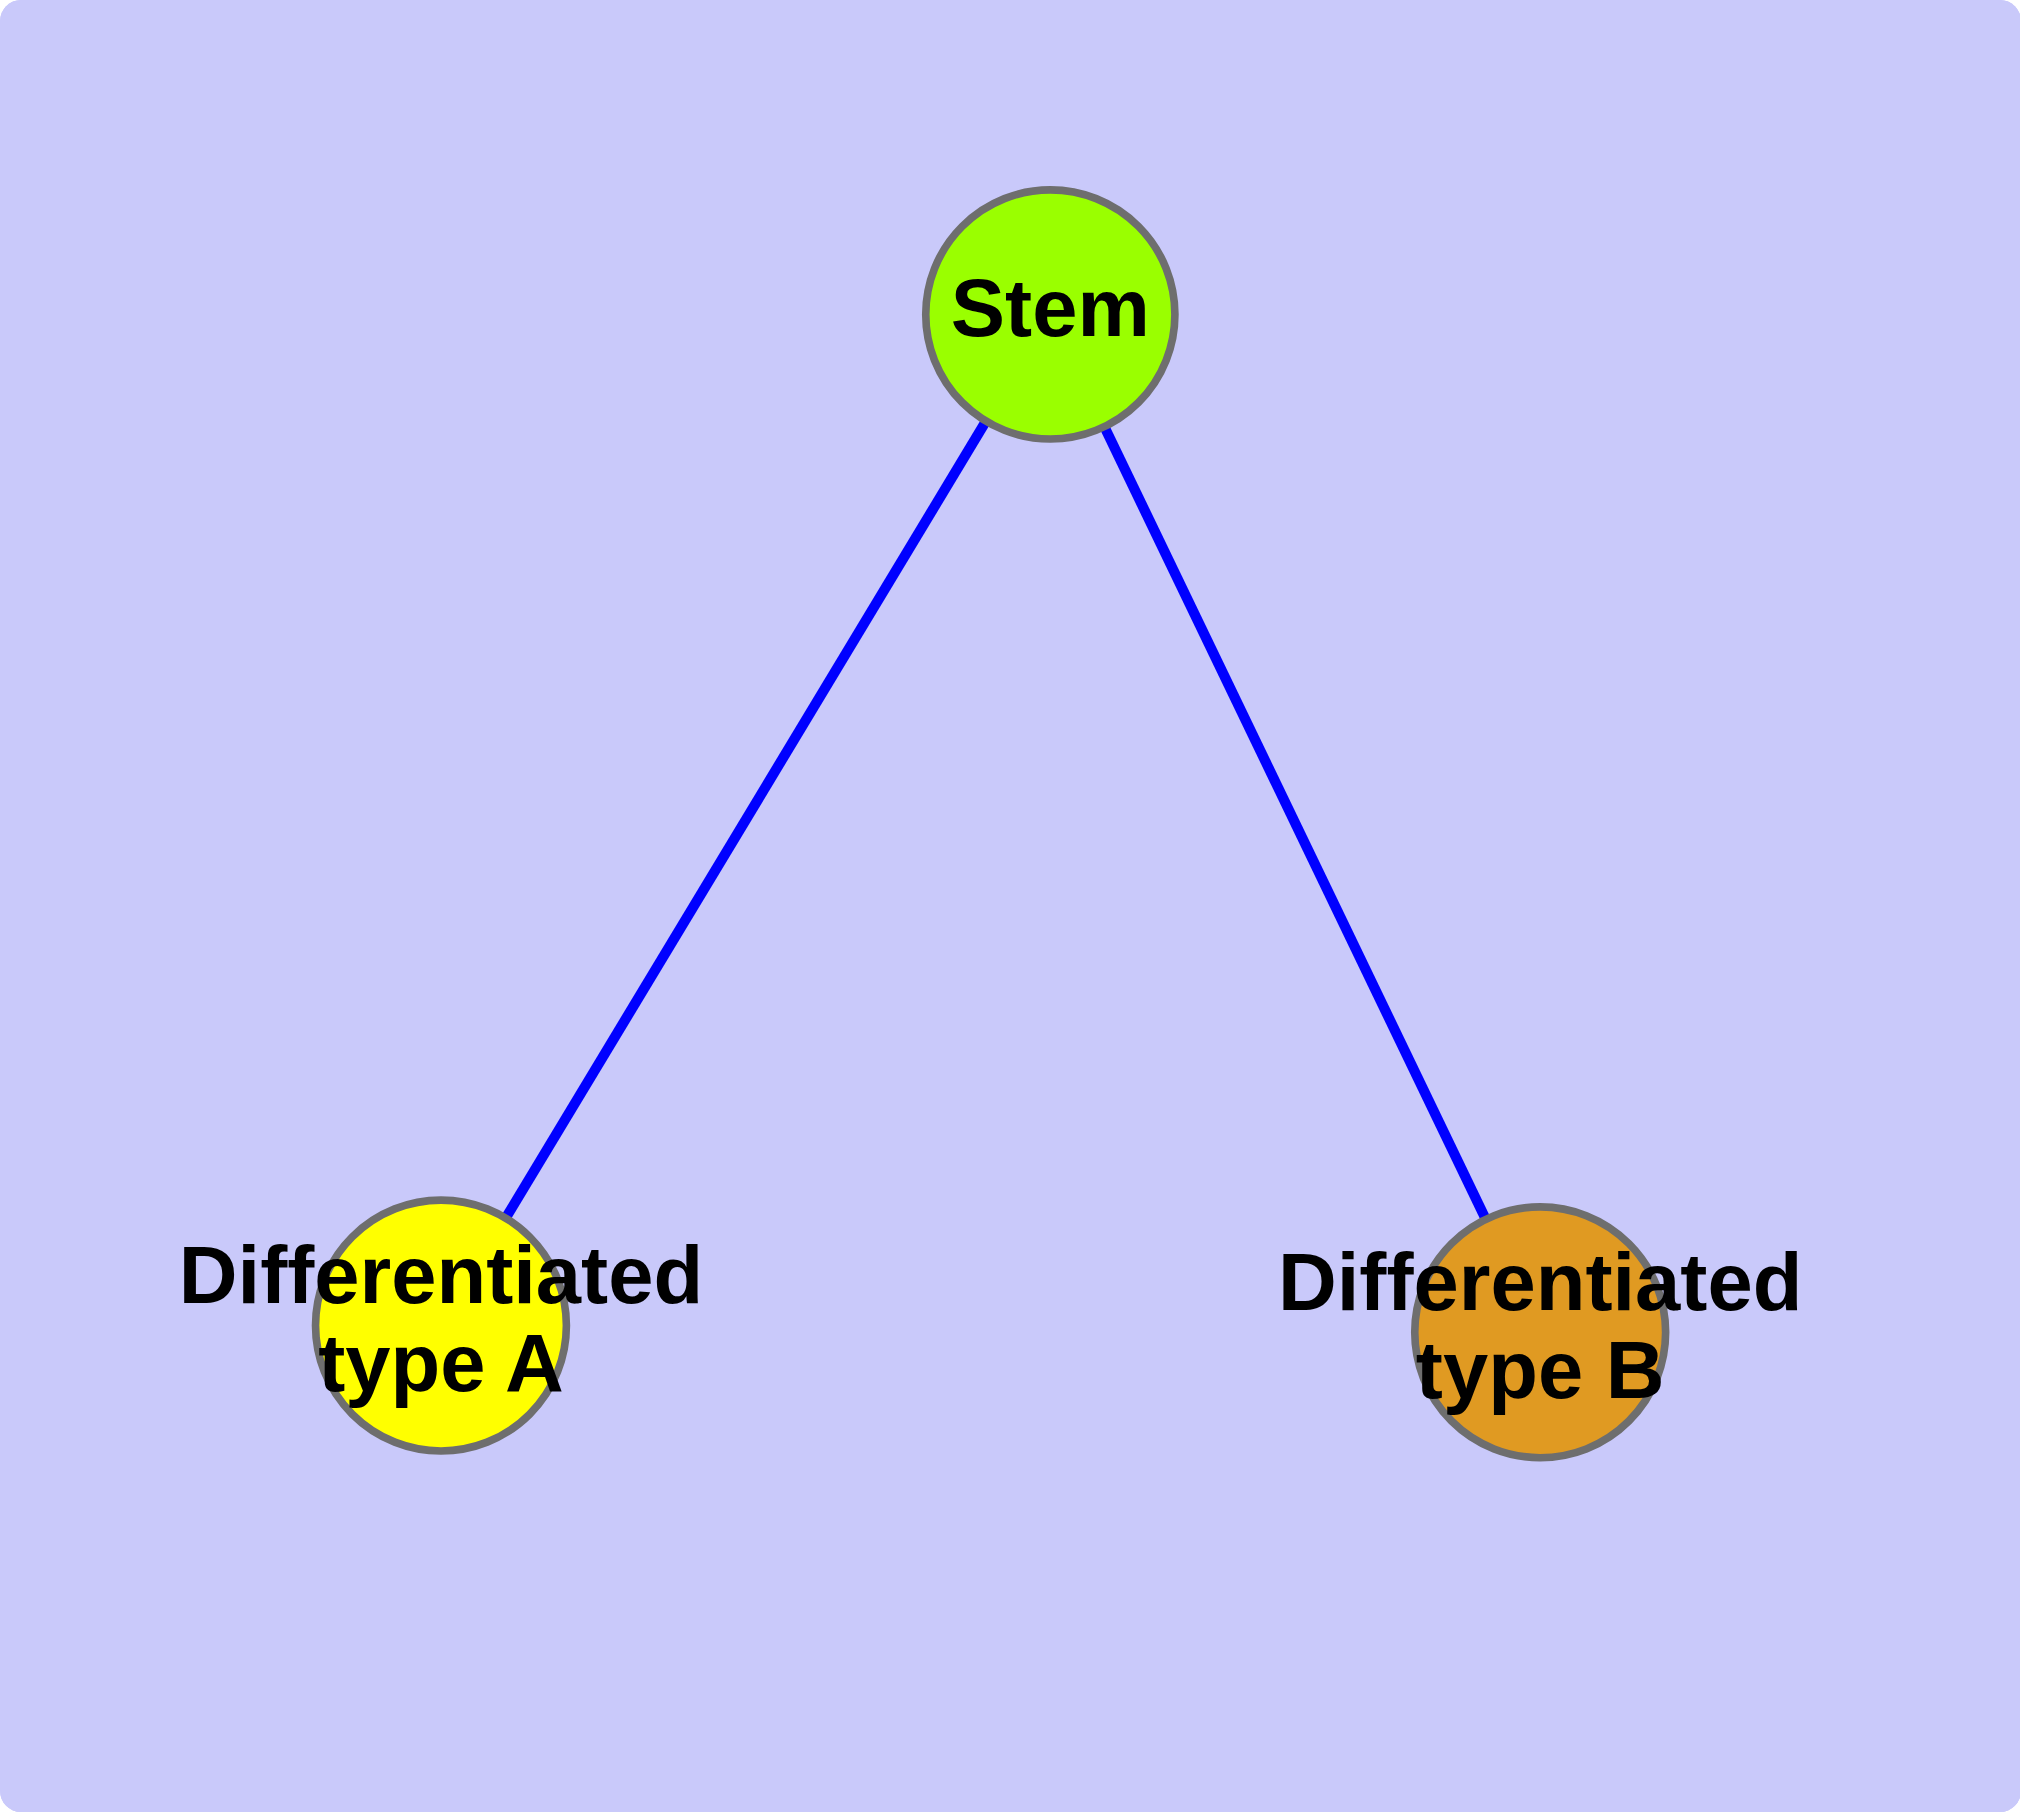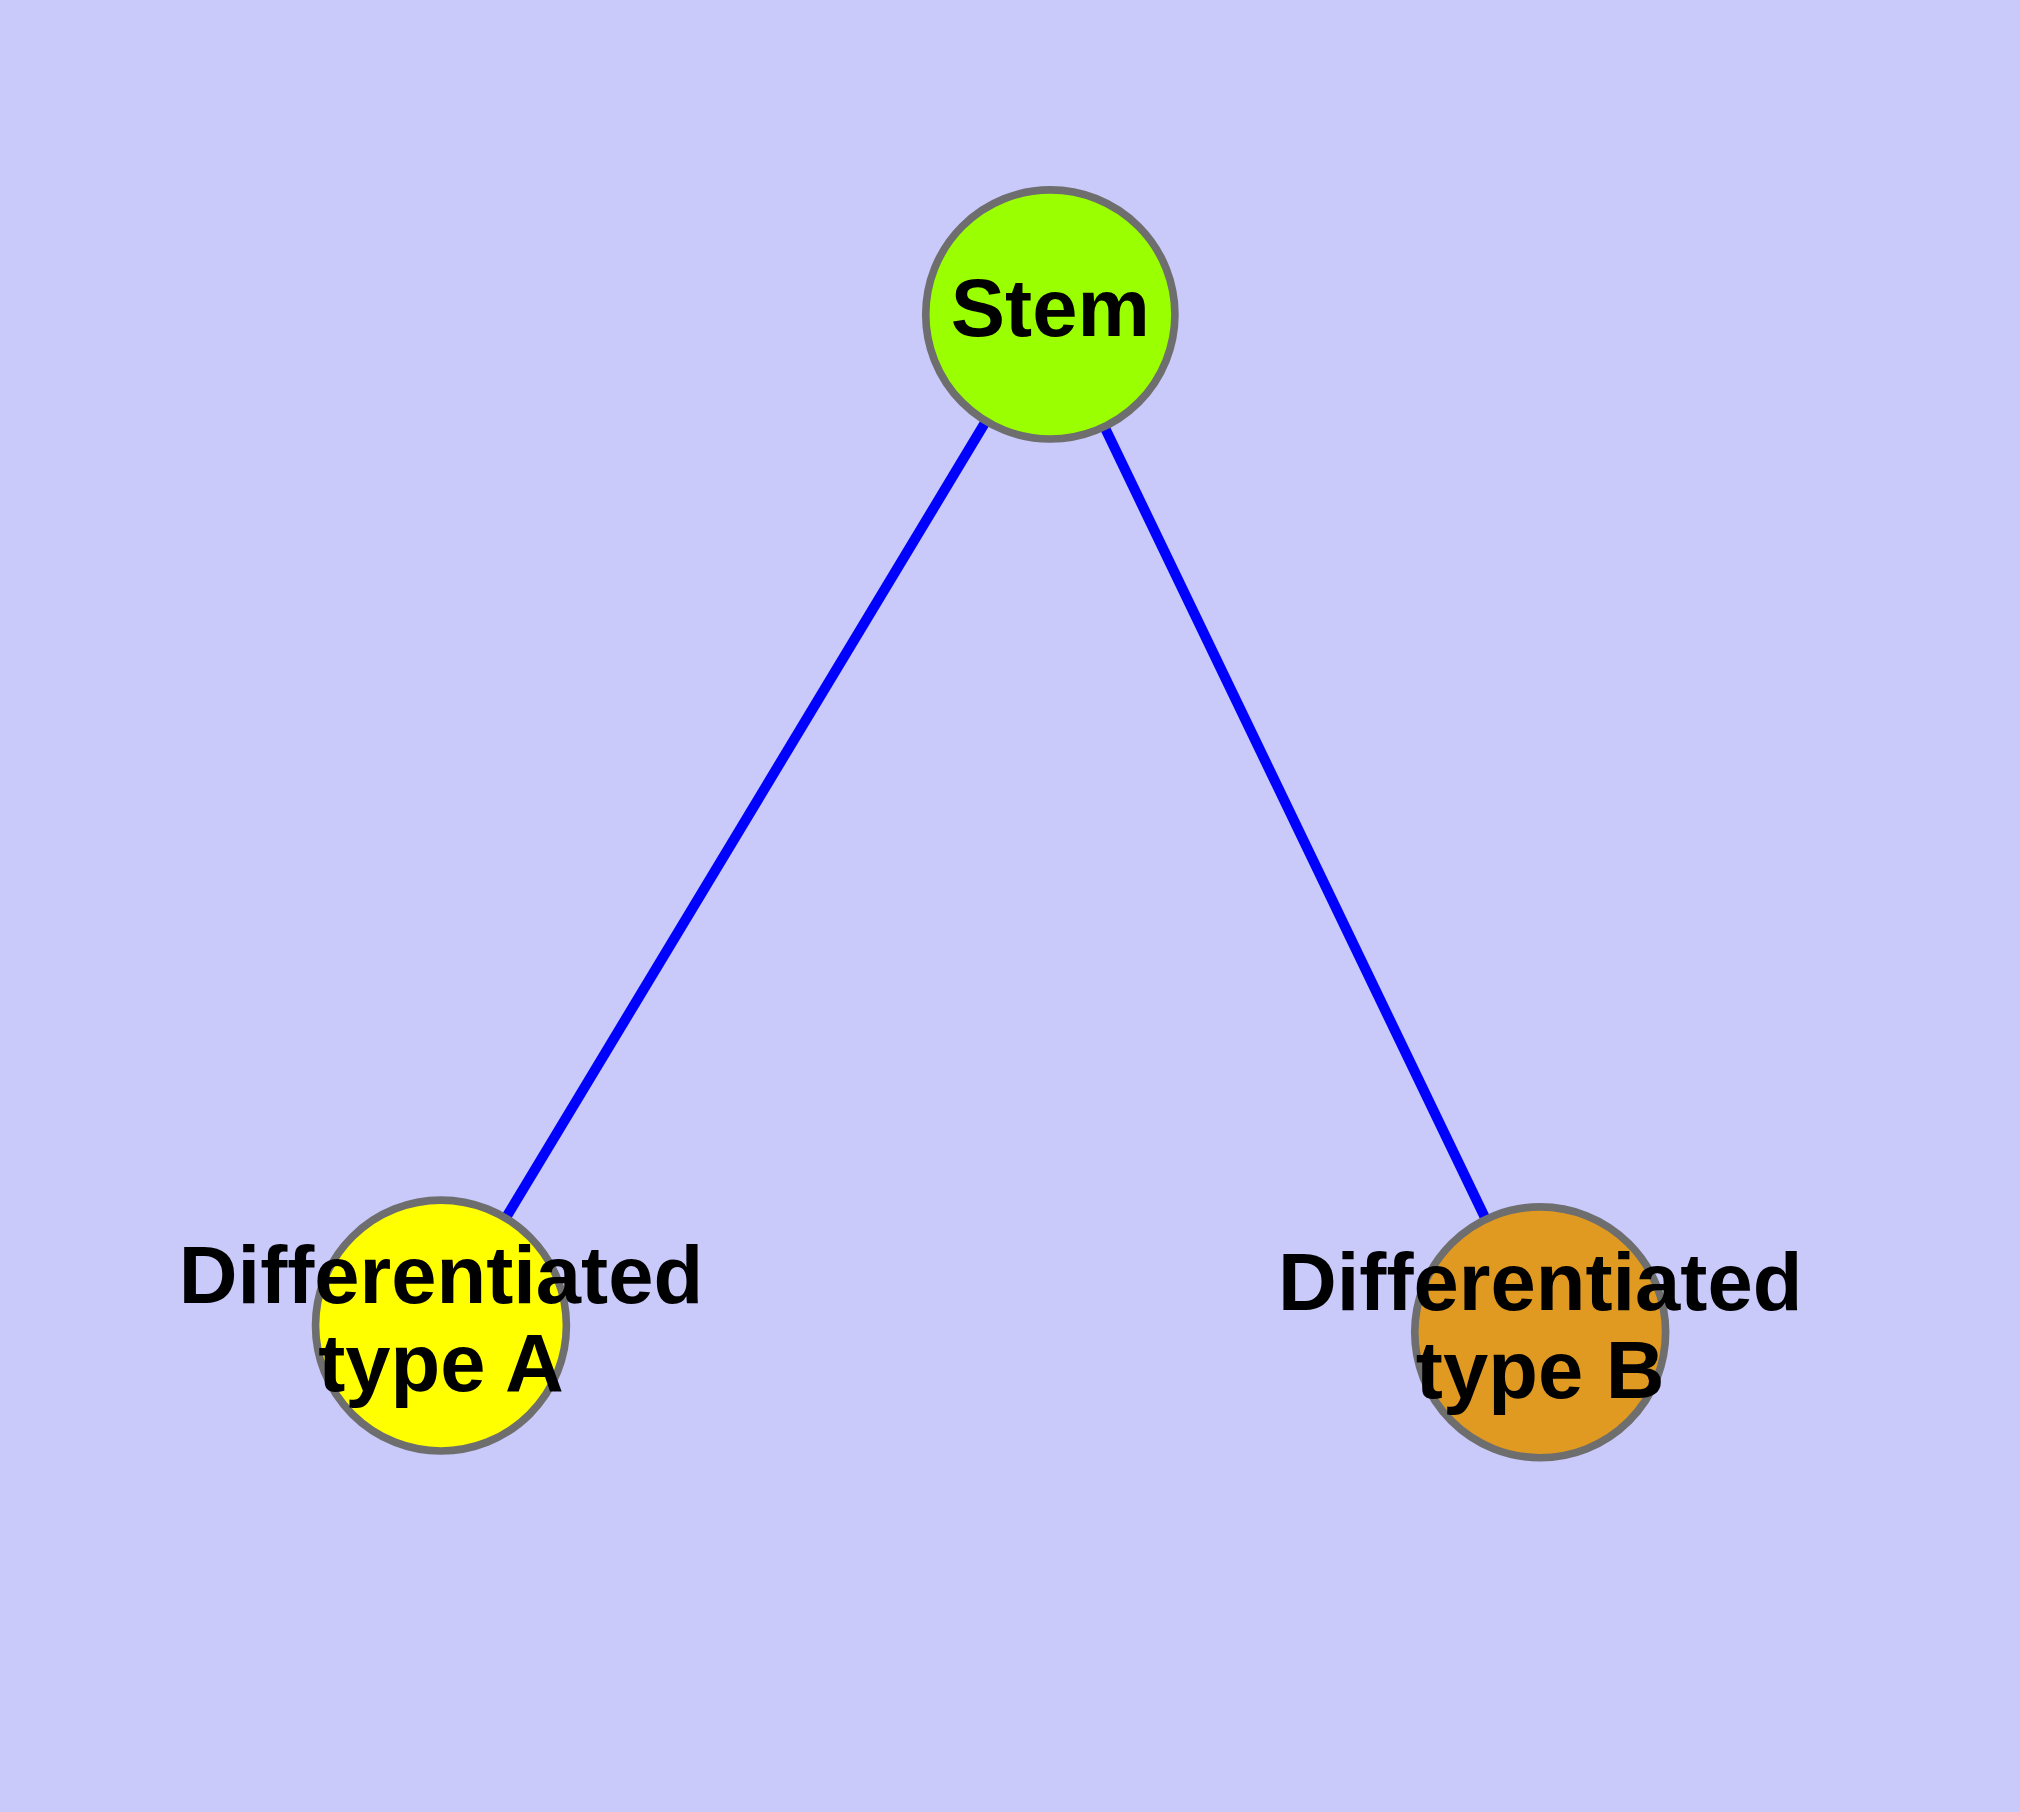--- a/index.html
+++ b/index.html
@@ -26,21 +26,21 @@
     font-family: "Liberation Sans", sans-serif;
     font-weight: bold;
     fill: #000000;
     text-anchor: middle;
     dominant-baseline: middle;
   }
 </style>
 </head>
 <body>
 
-<div id="canvas" style="background: rgb(201, 201, 250);">
+<div id="canvas" style="background: rgb(201, 201, 250); border-radius: 21px;">
   <svg id="graph-svg" viewBox="0 0 2384 2138" xmlns="http://www.w3.org/2000/svg">
 
     <rect id="bg-rect" x="0" y="0" width="2384" height="2138" fill="#c9c9fa"></rect>
 
     <g id="edges-layer">
         <line x1="1165.185691001644" y1="493.476315208677" x2="594.3304929773656" y2="1440.667207062591" stroke="#0000ff" stroke-width="12" stroke-linecap="butt"></line>
         <line x1="1301.0130516585682" y1="499.8541090691009" x2="1754.5532906375258" y2="1442.244813245101" stroke="#0000ff" stroke-width="12" stroke-linecap="butt"></line>
       </g>
     <g id="nodes-layer">
         <g>

